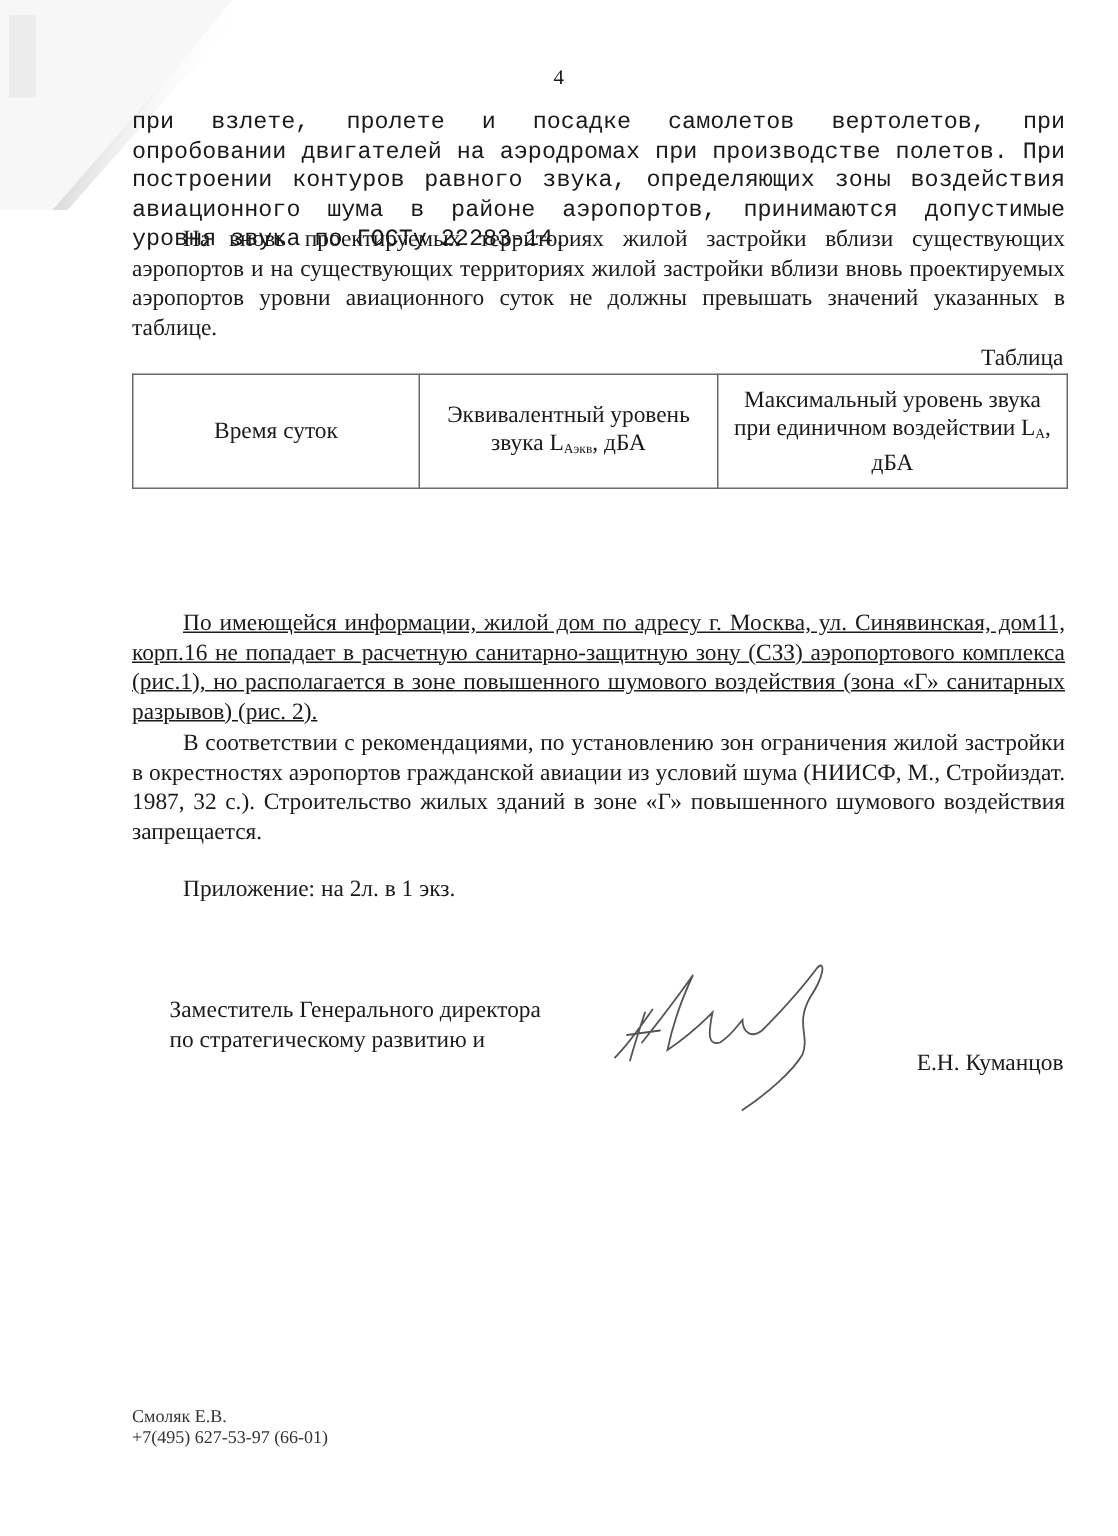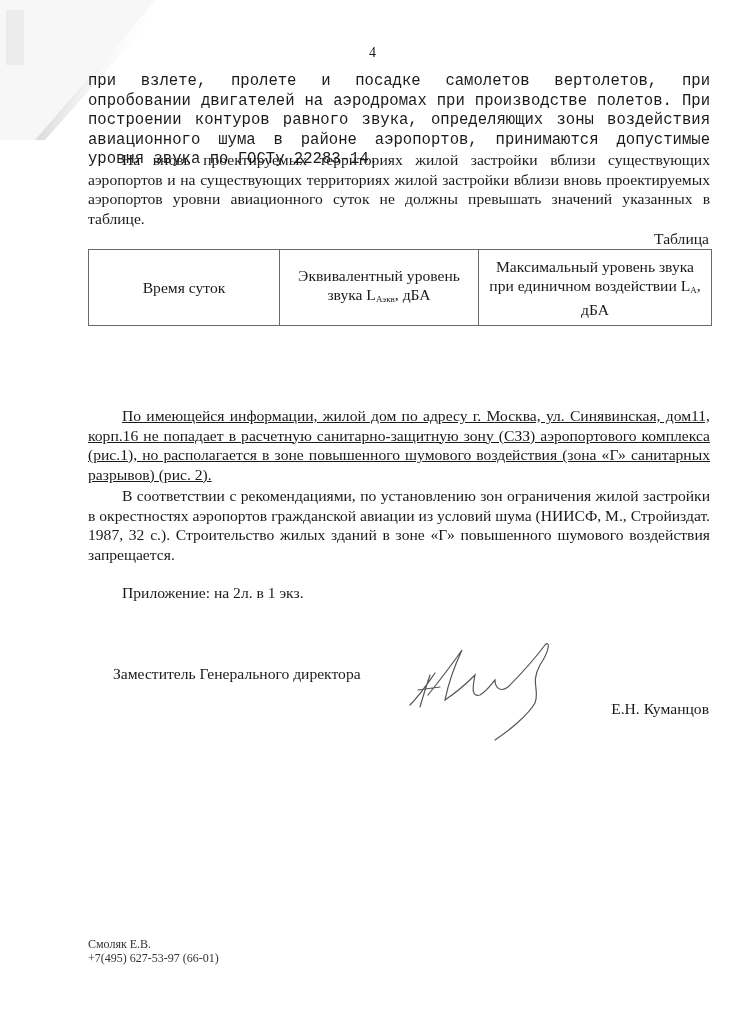--- a/index.html
+++ b/index.html
@@ -60,20 +60,21 @@
 </tbody>
   </table>
 
 <p class="para indent" style="top:406px;text-decoration:underline;">По имеющейся информации, жилой дом по адресу г. Москва, ул. Синявинская, дом11, корп.16 не попадает в расчетную санитарно-защитную зону (СЗЗ) аэропортового комплекса (рис.1), но располагается в зоне повышенного шумового воздействия (зона «Г» санитарных разрывов) (рис. 2).</p>
 <p class="para indent" style="top:486px;">В соответствии с рекомендациями, по установлению зон ограничения жилой застройки в окрестностях аэропортов гражданской авиации из условий шума (НИИСФ, М., Стройиздат. 1987, 32 с.). Строительство жилых зданий в зоне «Г» повышенного шумового воздействия запрещается.</p>
 
 <p class="para indent" style="top:583px;">Приложение: на 2л. в 1 экз.</p>
 
 <div class="sign-left">
   <div>Заместитель Генерального директора</div>
+  <div>по стратегическому развитию и</div>
 </div>
 
 <svg class="signature" viewBox="0 0 200 110">
   <g fill="none" stroke="#555" stroke-width="1.2" stroke-linecap="round">
     <path d="M10,70 C20,60 30,45 35,38 M18,55 L40,52 M30,40 C25,55 22,65 20,72 M28,60 C40,45 55,25 62,15 C55,30 48,50 45,65 C60,55 70,45 75,40 C72,55 72,62 80,60 C88,55 92,48 95,45 C95,52 100,58 108,52 C115,45 130,30 145,10 C150,5 150,15 140,30 C130,48 140,55 135,68 C128,80 110,95 95,105"></path>
   </g>
 </svg>
 
 <div class="sign-name">Е.Н. Куманцов</div>
 

